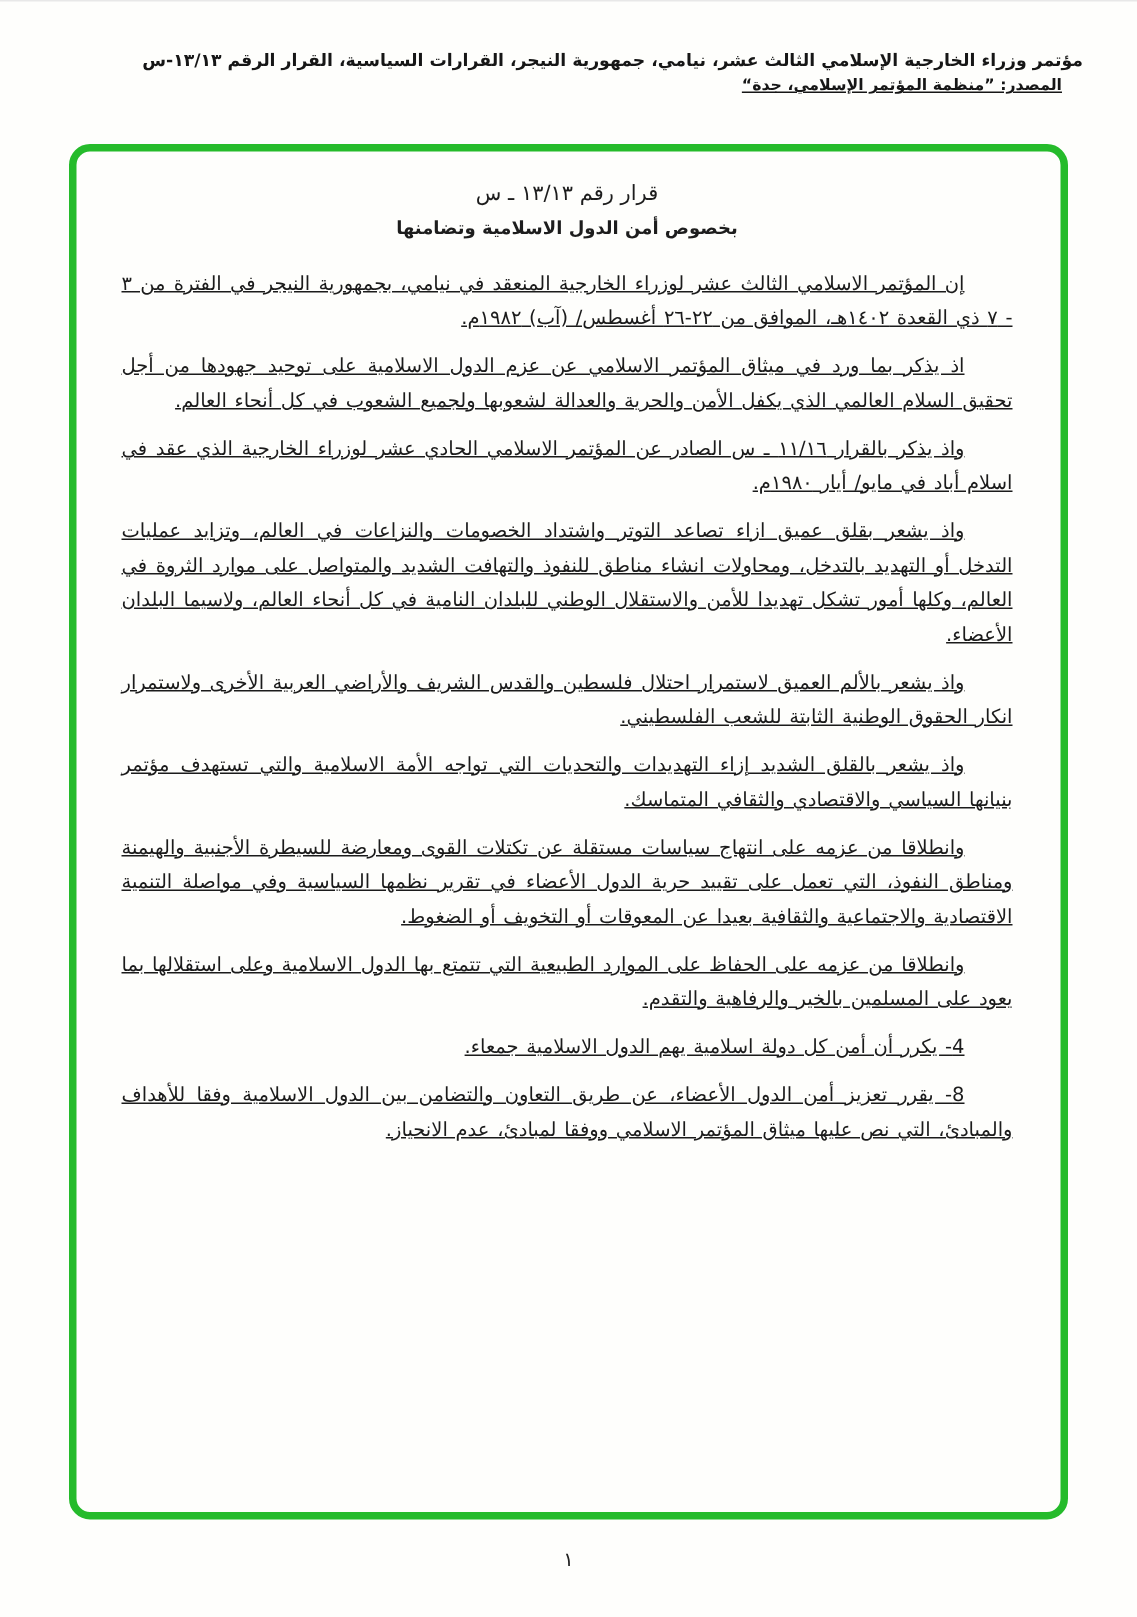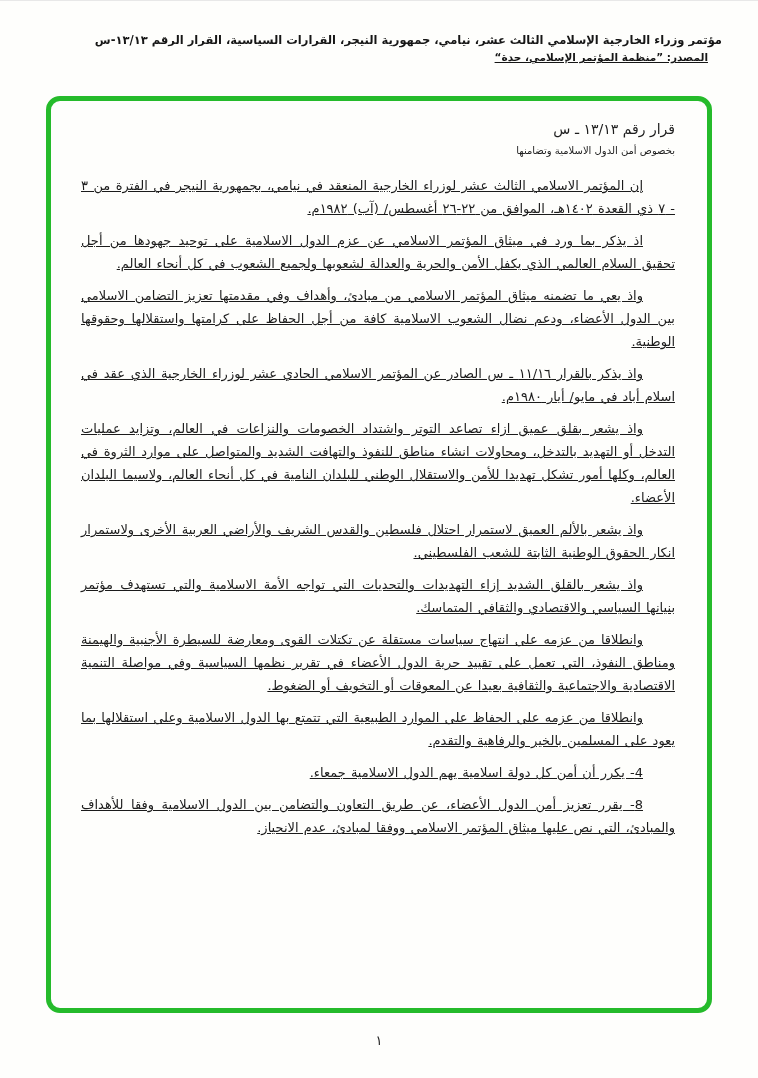--- a/index.html
+++ b/index.html
@@ -46,28 +46,28 @@
     border: 5px solid #25bb2b;
     border-radius: 14px;
     padding: 16px 32px 12px 30px;
     overflow: hidden;
     background: transparent;
   }
 
   .doc { direction: rtl; }
 
   .title {
-    text-align: right;
+    text-align: center;
     font-size: 14px;
     color: #1d1d1d;
     line-height: 1.8;
   }
   .title.subject {
-    font-weight: normal;
-    font-size: 10px;
+    font-weight: bold;
+    font-size: 12px;
     margin-bottom: 14px;
   }
 
   .doc p {
     direction: rtl;
     text-align: justify;
     font-size: 13px;
     line-height: 23px;
     color: #1b1b1b;
     text-indent: 32px;
@@ -99,21 +99,20 @@
 
   <div class="frame" style="border-color: rgb(37, 187, 43);">
     <div class="doc">
 
       <div class="title">قرار رقم ١٣/١٣ ـ س</div>
 
       <div class="title subject">بخصوص أمن الدول الاسلامية وتضامنها</div>
 
       <p>إن المؤتمر الاسلامي الثالث عشر لوزراء الخارجية المنعقد في نيامي، بجمهورية النيجر في الفترة من ٣ - ٧ ذي القعدة ١٤٠٢هـ، الموافق من ٢٢-٢٦ أغسطس/ (آب) ١٩٨٢م.</p>
       <p>اذ يذكر بما ورد في ميثاق المؤتمر الاسلامي عن عزم الدول الاسلامية على توحيد جهودها من أجل تحقيق السلام العالمي الذي يكفل الأمن والحرية والعدالة لشعوبها ولجميع الشعوب في كل أنحاء العالم.</p>
-      <p>واذ يعي ما تضمنه ميثاق المؤتمر الاسلامي من مبادئ، وأهداف وفي مقدمتها تعزيز التضامن الاسلامي بين الدول الأعضاء، ودعم نضال الشعوب الاسلامية كافة من أجل الحفاظ على كرامتها واستقلالها وحقوقها الوطنية.</p>
       <p>واذ يذكر بالقرار ١١/١٦ ـ س الصادر عن المؤتمر الاسلامي الحادي عشر لوزراء الخارجية الذي عقد في اسلام أباد في مايو/ أيار ١٩٨٠م.</p>
       <p>واذ يشعر بقلق عميق ازاء تصاعد التوتر واشتداد الخصومات والنزاعات في العالم، وتزايد عمليات التدخل أو التهديد بالتدخل، ومحاولات انشاء مناطق للنفوذ والتهافت الشديد والمتواصل على موارد الثروة في العالم، وكلها أمور تشكل تهديدا للأمن والاستقلال الوطني للبلدان النامية في كل أنحاء العالم، ولاسيما البلدان الأعضاء.</p>
       <p>واذ يشعر بالألم العميق لاستمرار احتلال فلسطين والقدس الشريف والأراضي العربية الأخرى ولاستمرار انكار الحقوق الوطنية الثابتة للشعب الفلسطيني.</p>
       <p>واذ يشعر بالقلق الشديد إزاء التهديدات والتحديات التي تواجه الأمة الاسلامية والتي تستهدف مؤتمر بنيانها السياسي والاقتصادي والثقافي المتماسك.</p>
       <p>وانطلاقا من عزمه على انتهاج سياسات مستقلة عن تكتلات القوى ومعارضة للسيطرة الأجنبية والهيمنة ومناطق النفوذ، التي تعمل على تقييد حرية الدول الأعضاء في تقرير نظمها السياسية وفي مواصلة التنمية الاقتصادية والاجتماعية والثقافية بعيدا عن المعوقات أو التخويف أو الضغوط.</p>
       <p>وانطلاقا من عزمه على الحفاظ على الموارد الطبيعية التي تتمتع بها الدول الاسلامية وعلى استقلالها بما يعود على المسلمين بالخير والرفاهية والتقدم.</p>
       <p>4- يكرر أن أمن كل دولة اسلامية يهم الدول الاسلامية جمعاء.</p>
       <p>8- يقرر تعزيز أمن الدول الأعضاء، عن طريق التعاون والتضامن بين الدول الاسلامية وفقا للأهداف والمبادئ، التي نص عليها ميثاق المؤتمر الاسلامي ووفقا لمبادئ، عدم الانحياز.</p>
 
     </div>

